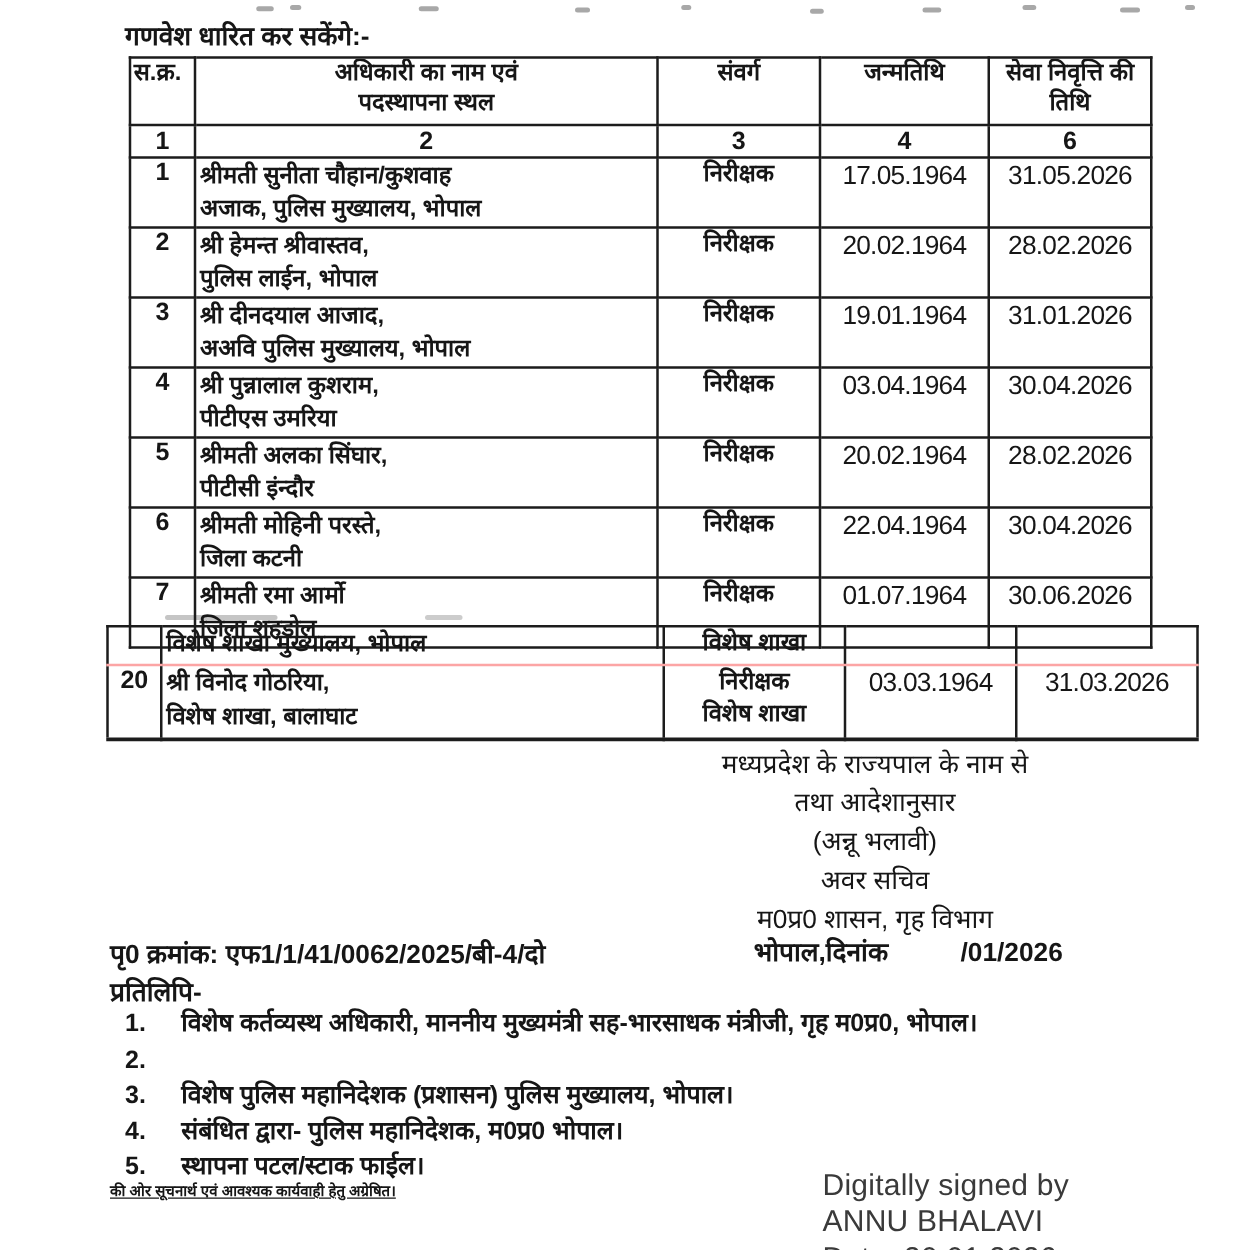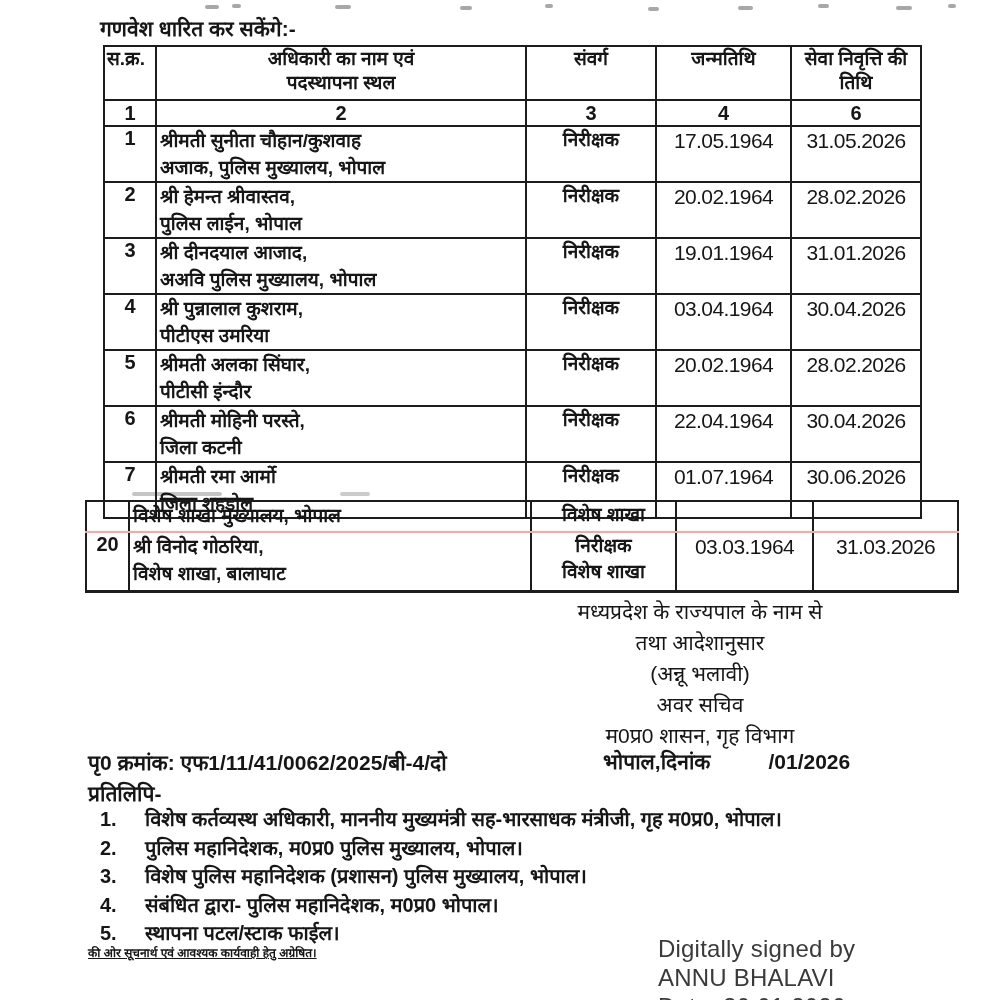--- a/index.html
+++ b/index.html
@@ -200,31 +200,30 @@
   <div>तथा आदेशानुसार</div>
   <div>(अन्नू भलावी)</div>
   <div>अवर सचिव</div>
   <div>म0प्र0 शासन, गृह विभाग</div>
 </div>
 
 <div class="abs placedate">
   <span>भोपाल,दिनांक</span><span class="gap"></span><span>/01/2026</span>
 </div>
 
-<div class="abs refline">पृ0 क्रमांक: एफ1/11/41/0062/2025/बी-4/दो</div>
+<div class="abs refline">पृ0 क्रमांक: एफ1/1/41/0062/2025/बी-4/दो</div>
 <div class="abs copylabel">प्रतिलिपि-</div>
 
 <div class="abs copylist">
   <div class="citem">
     <span class="cnum">1.</span>
     <span>विशेष कर्तव्यस्थ अधिकारी, माननीय मुख्यमंत्री सह-भारसाधक मंत्रीजी, गृह म0प्र0, भोपाल।</span>
   </div>
   <div class="citem">
     <span class="cnum">2.</span>
-    <span>पुलिस महानिदेशक, म0प्र0 पुलिस मुख्यालय, भोपाल।</span>
   </div>
   <div class="citem">
     <span class="cnum">3.</span>
     <span>विशेष पुलिस महानिदेशक (प्रशासन) पुलिस मुख्यालय, भोपाल।</span>
   </div>
   <div class="citem">
     <span class="cnum">4.</span>
     <span>संबंधित द्वारा- पुलिस महानिदेशक, म0प्र0 भोपाल।</span>
   </div>
   <div class="citem">

